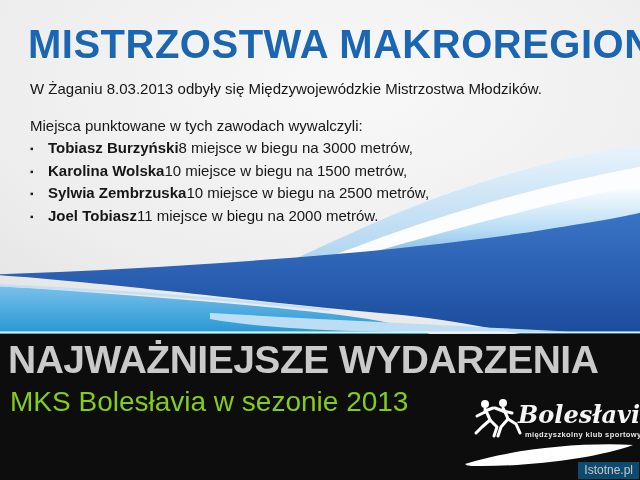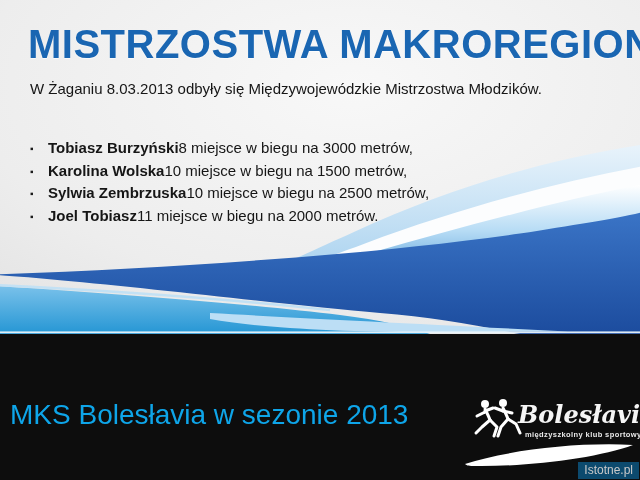--- a/index.html
+++ b/index.html
@@ -92,23 +92,22 @@
     letter-spacing: -0.5px;
     color: #cacaca;
     white-space: nowrap;
   }
   .footer-subheadline {
     position: absolute;
     left: 10px;
     top: 52px;
     font-size: 28px;
     font-weight: normal;
-    color: #0ea5e9;
-    white-space: nowrap;
-    margin-top: 13px;
+    color: #84cc16;
+    white-space: nowrap;
   }
 
   
   .club-logo {
     position: absolute;
     left: 463px;
     top: 58px;   
     width: 174px;
     height: 80px;
     color: #ffffff;
@@ -147,20 +146,21 @@
     padding: 1px 6px 2px 6px;
   }
 </style>
 </head>
 <body>
 
 <div class="slide">
 
   <h1 class="slide-title">MISTRZOSTWA MAKROREGIONU</h1>
   <p class="intro-text">W Żaganiu 8.03.2013 odbyły się Międzywojewódzkie Mistrzostwa Młodzików.</p>
+  <p class="list-intro-text">Miejsca punktowane w tych zawodach wywalczyli:</p>
 
   <ul class="results-list">
     <li><span class="blt">▪</span><span class="nm">Tobiasz Burzyński</span><span class="dt">8 miejsce w biegu na 3000 metrów,</span></li>
     <li><span class="blt">▪</span><span class="nm">Karolina Wolska</span><span class="dt">10 miejsce w biegu na 1500 metrów,</span></li>
     <li><span class="blt">▪</span><span class="nm">Sylwia Zembrzuska</span><span class="dt">10 miejsce w biegu na 2500 metrów,</span></li>
     <li><span class="blt">▪</span><span class="nm">Joel Tobiasz</span><span class="dt">11 miejsce w biegu na 2000 metrów.</span></li>
   </ul>
 
   <svg class="wave" viewBox="0 0 640 195" preserveAspectRatio="none" aria-hidden="true">
     <defs>
@@ -192,20 +192,21 @@
     <path d="M0,135 C190,128 380,114 520,94 C570,86 615,79 640,73 L640,195 L520,195 C470,185 430,178 380,174 C300,167 160,150 60,141 C40,139 15,137 0,136 Z" fill="url(#gWedge)"></path>
 
     <path d="M0,146 C120,152 240,161 330,171" stroke="#bfe0f5" stroke-width="2.5" fill="none" opacity="0.9"></path>
 
     <path d="M210,174 C300,179 420,185 568,192.5 L430,193 C330,193 255,188 210,180 Z" fill="#bcdef5"></path>
 
     <rect x="0" y="192.4" width="640" height="1.8" fill="#e9f3fa" opacity="0.95"></rect>
   </svg>
 
   <div class="footer">
+    <div class="footer-headline">NAJWAŻNIEJSZE WYDARZENIA</div>
     <div class="footer-subheadline">MKS Bolesłavia w sezonie 2013</div>
 
     <div class="club-logo">
       <svg class="runners-icon" width="50" height="46" viewBox="0 0 50 46" aria-hidden="true">
         <g stroke="#ffffff" stroke-width="3" fill="none" stroke-linecap="round" stroke-linejoin="round">
 
           <circle cx="12" cy="6" r="4" fill="#ffffff" stroke="none"></circle>
           <path d="M12,11 C14,15 16,19 17,22"></path>
           <path d="M17,22 L9,29 L3,35"></path>
           <path d="M17,22 L24,29 L21,38"></path>

